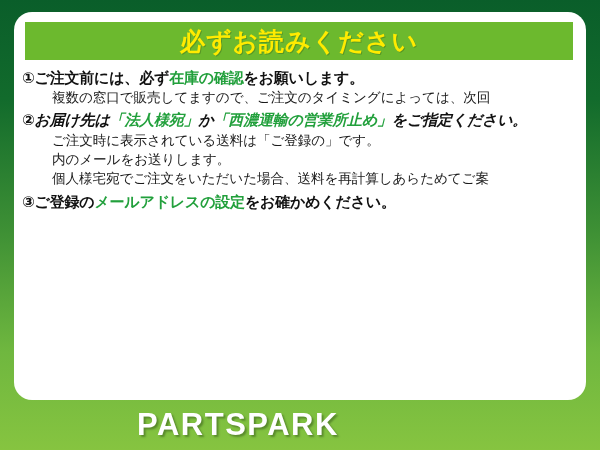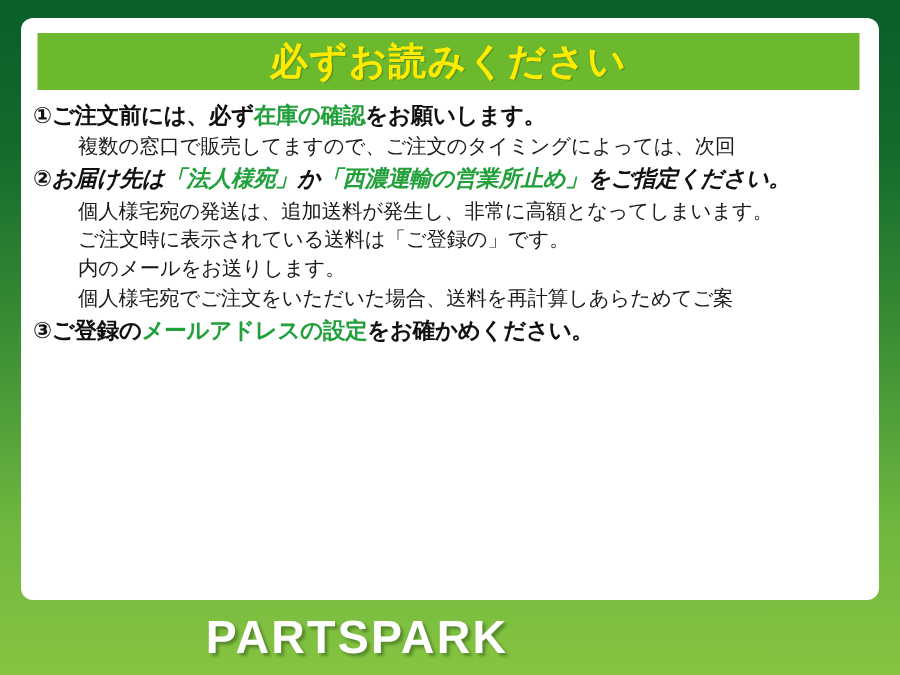--- a/index.html
+++ b/index.html
@@ -27,21 +27,21 @@
     overflow: hidden;
   }
 
   .panel {
     position: absolute;
     left: 14px;
     top: 12px;
     width: 572px;
     height: 388px;
     background: #ffffff;
-    border-radius: 8px;
+    border-radius: 18px;
     box-sizing: border-box;
     overflow: hidden;
   }
 
   .title-bar {
     position: absolute;
     left: 11px;
     top: 10px;
     width: 548px;
     height: 38px;
@@ -139,21 +139,20 @@
       <div class="item">
         <div class="item-head"><span>①</span><span>ご注文前には、必ず</span><span class="hl">在庫の確認</span><span>をお願いします。</span></div>
         <div class="item-body">
           <div>複数の窓口で販売してますので、ご注文のタイミングによっては、次回</div>
         </div>
       </div>
 
       <div class="item">
         <div class="item-head wrap"><span>②</span><span>お届け先は</span><span class="hl">「法人様宛」</span><span>か</span><span class="hl">「西濃運輸の営業所止め」</span><span>をご指定ください。</span></div>
         <div class="item-body">
-          <div>個人様宅宛の発送は、追加送料が発生し、非常に高額となってしまいます。</div>
           <div>ご注文時に表示されている送料は「ご登録の」です。</div>
           <div>内のメールをお送りします。</div>
           <div>個人様宅宛でご注文をいただいた場合、送料を再計算しあらためてご案</div>
         </div>
       </div>
 
       <div class="item">
         <div class="item-head"><span>③</span><span>ご登録の</span><span class="hl">メールアドレスの設定</span><span>をお確かめください。</span></div>
       </div>
 

